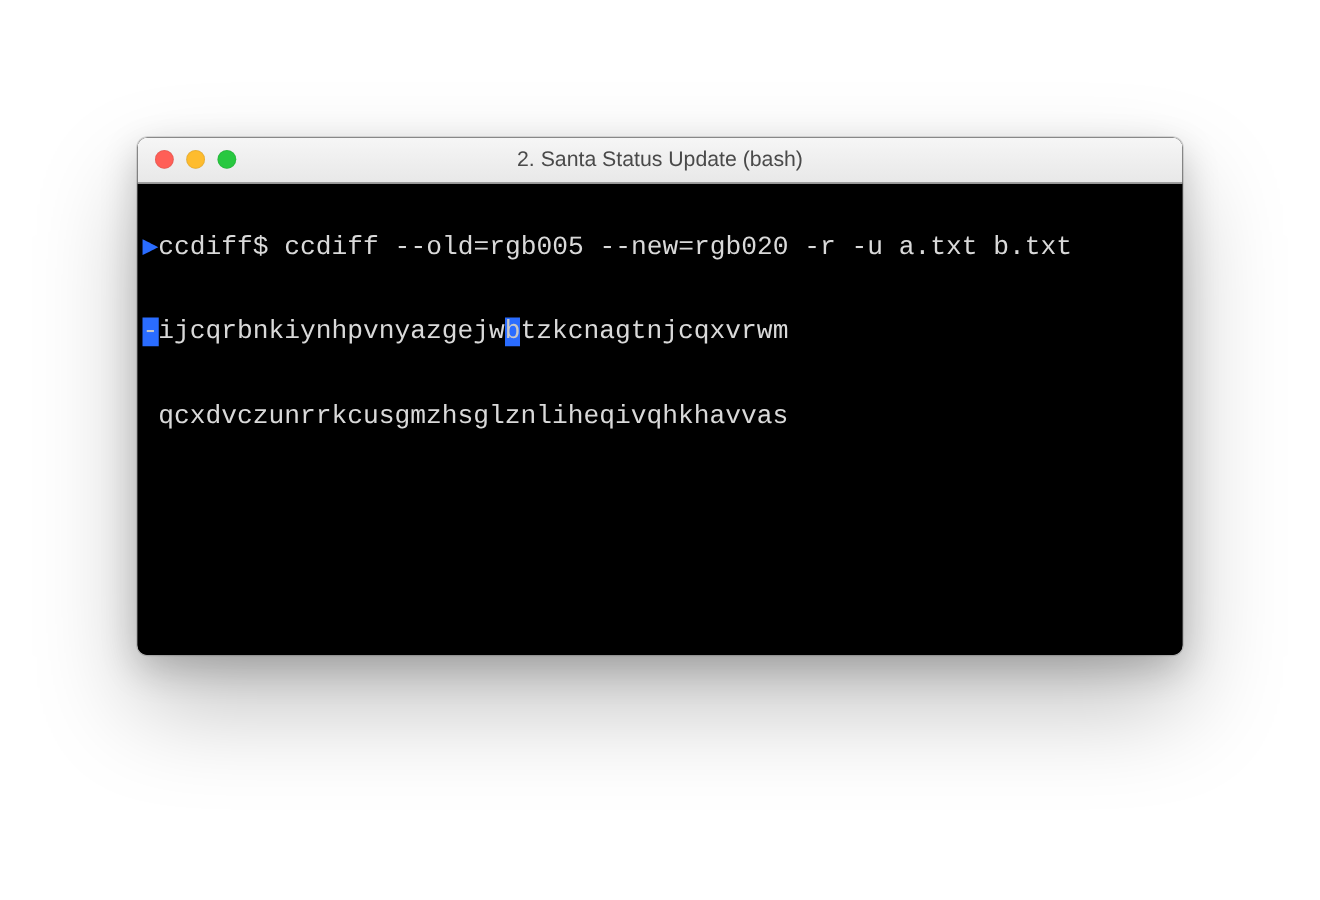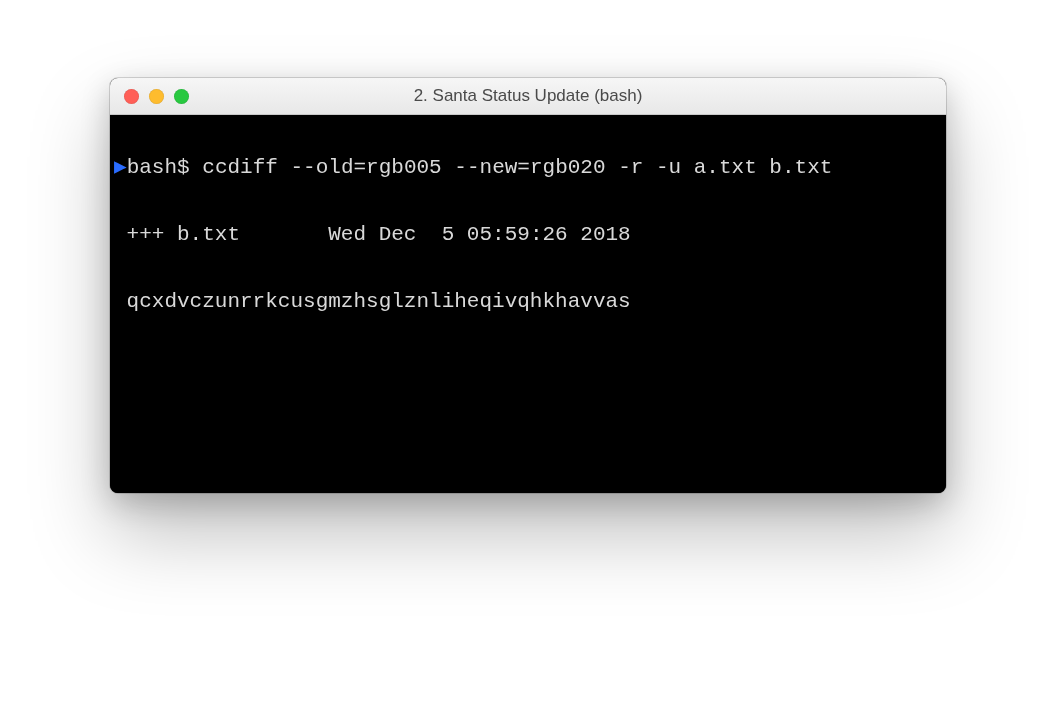--- a/index.html
+++ b/index.html
@@ -8,21 +8,21 @@
     width: 1056px;
     height: 720px;
     background: #ffffff;
     font-family: -apple-system, "Helvetica Neue", Arial, sans-serif;
   }
   .canvas {
     width: 1056px;
     height: 556px;
     position: relative;
     display: flex;
-    align-items: flex-start;
+    align-items: center;
     justify-content: center;
   }
   .window {
     margin-top: 78px;
     width: 836px;
     border-radius: 8px;
     overflow: hidden;
     box-shadow:
       0 40px 80px rgba(0,0,0,0.25),
       0 10px 30px rgba(0,0,0,0.20),
@@ -105,20 +105,20 @@
     <div class="titlebar">
       <div class="traffic-lights">
         <div class="tl tl-close"></div>
         <div class="tl tl-min"></div>
         <div class="tl tl-zoom"></div>
       </div>
       <div class="title">2. Santa Status Update (bash)</div>
     </div>
 
     <div class="term">
-<span class="term-line"><span class="prompt-caret">▶</span><span class="prompt-text">bash$ </span><span>ccdiff --old=rgb005 --new=rgb020 -r -u a.txt b.txt</span></span>
-<span class="term-line"> <span>+++ b.txt       Wed Dec  5 05:59:26 2018</span></span>
+<span class="term-line"><span class="prompt-caret">▶</span><span class="prompt-text">ccdiff$ </span><span>ccdiff --old=rgb005 --new=rgb020 -r -u a.txt b.txt</span></span>
+<span class="term-line"><span class="minus-mark">-</span><span>ijcqrbnkiynhpvnyazgejw</span><span class="hl-blue">b</span><span>tzkcnagtnjcqxvrwm</span></span>
 <span class="term-line"> qcxdvczunrrkcusgmzhsglznliheqivqhkhavvas</span>
 
 
     </div>
   </div>
 </div>
 
 </body></html>

